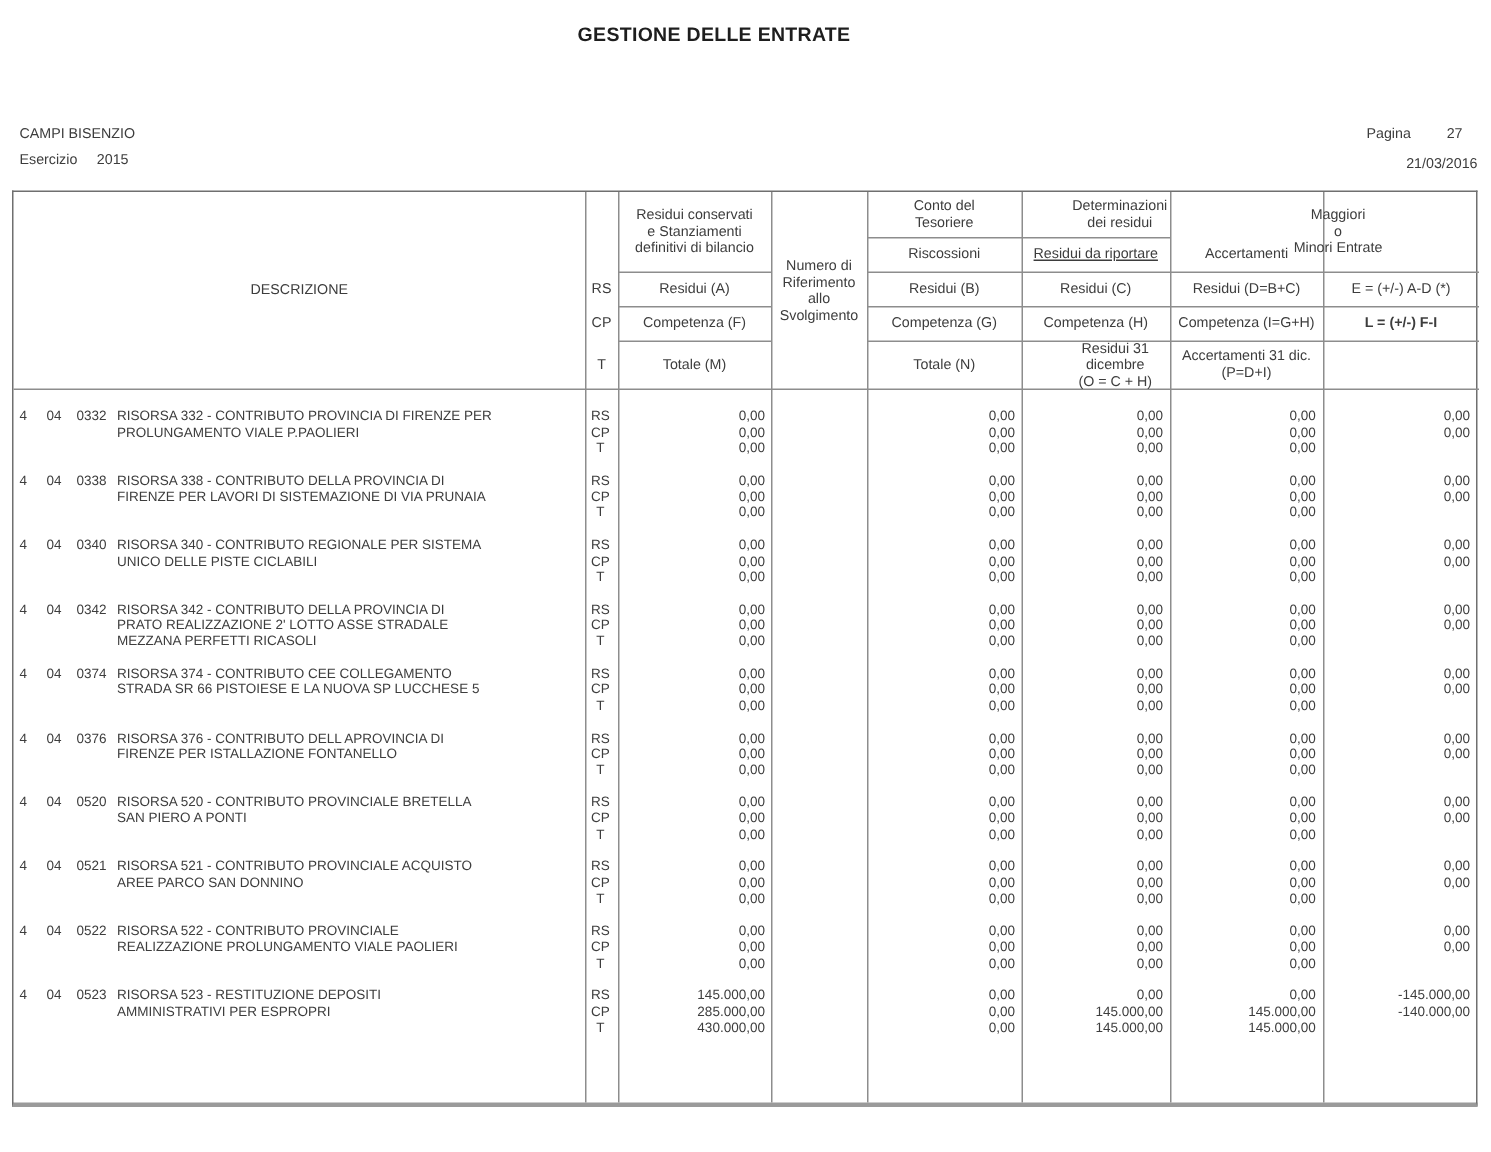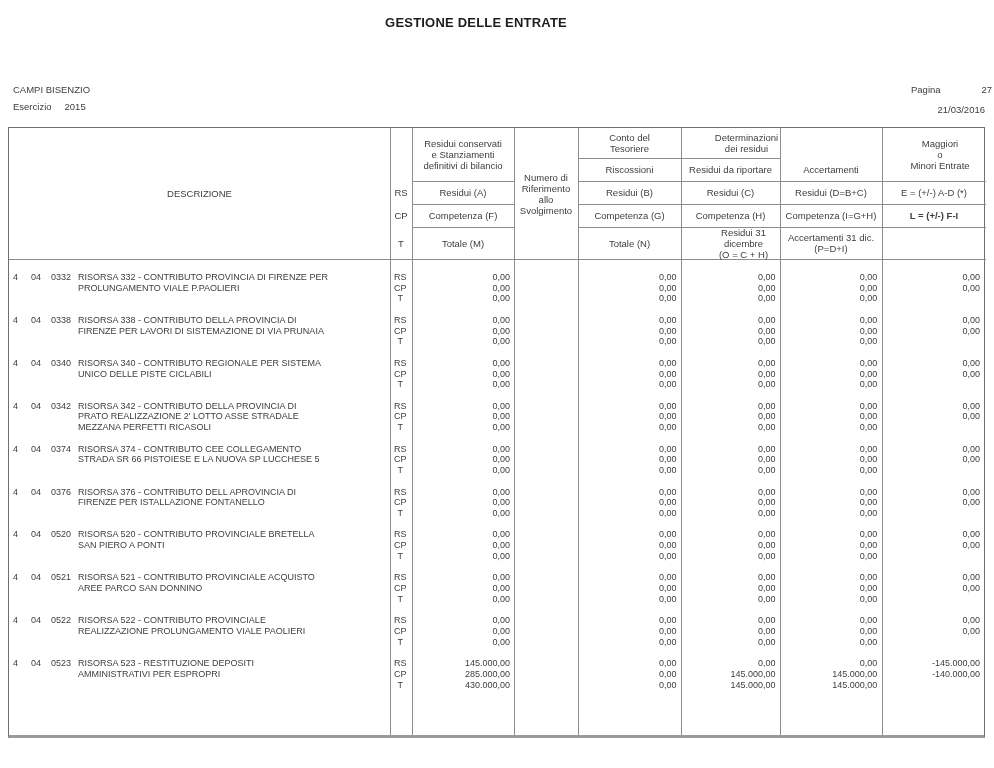--- a/index.html
+++ b/index.html
@@ -67,21 +67,21 @@
 
 <div class="page">
 
   <div class="title">GESTIONE DELLE ENTRATE</div>
 
   <div class="meta" style="left:13px; top:84px;">CAMPI BISENZIO</div>
   <div class="meta" style="left:13px; top:101px;">
     <span>Esercizio</span><span style="display:inline-block; width:13px;"></span><span>2015</span>
   </div>
   <div class="meta" style="left:891px; top:84px;padding-left:20px;">Pagina</div>
-  <div class="meta" style="right:2px; top:84px;">27</div>
+  <div class="meta" style="right:19px; top:84px;">27</div>
   <div class="meta" style="right:9px; top:104px;">21/03/2016</div>
 
   <div class="table">
 
     <div class="vline" style="left:381px;"></div>
     <div class="vline" style="left:403px;"></div>
     <div class="vline" style="left:505px;"></div>
     <div class="vline" style="left:569px;"></div>
     <div class="vline" style="left:672px;"></div>
     <div class="vline" style="left:771px;"></div>
@@ -109,25 +109,25 @@
 Tesoriere</div>
 
     <div class="hc" style="left:505px; top:0; width:64px; height:131px;">Numero di
 Riferimento
 allo
 Svolgimento</div>
     <div class="hc" style="left:569px; top:30px; width:103px; height:23px;">Riscossioni</div>
 
     <div class="hc" style="left:672px; top:0; width:99px; height:30px;margin-left:16px;">Determinazioni
 dei residui</div>
-    <div class="hc" style="left:672px; top:30px; width:99px; height:23px;">Residui da riportare</div>
+    <div class="hc" style="left:672px; top:30px; width:99px; height:23px;text-decoration:underline;">Residui da riportare</div>
 
     <div class="hc bottom" style="left:771px; top:0; width:102px; height:53px;">Accertamenti</div>
 
-    <div class="hc" style="left:879px; top:0; width:104px; height:53px;">Maggiori
+    <div class="hc" style="left:831px; top:0; width:104px; height:53px;">Maggiori
 o
 Minori Entrate</div>
 
     <div class="hc" style="left:403px; top:53px; width:102px; height:23px;">Residui (A)</div>
     <div class="hc" style="left:569px; top:53px; width:103px; height:23px;">Residui (B)</div>
     <div class="hc" style="left:672px; top:53px; width:99px; height:23px;">Residui (C)</div>
     <div class="hc" style="left:771px; top:53px; width:102px; height:23px;">Residui (D=B+C)</div>
     <div class="hc" style="left:873px; top:53px; width:104px; height:23px;">E = (+/-) A-D (*)</div>
 
     <div class="hc" style="left:403px; top:76px; width:102px; height:23px;">Competenza (F)</div>

